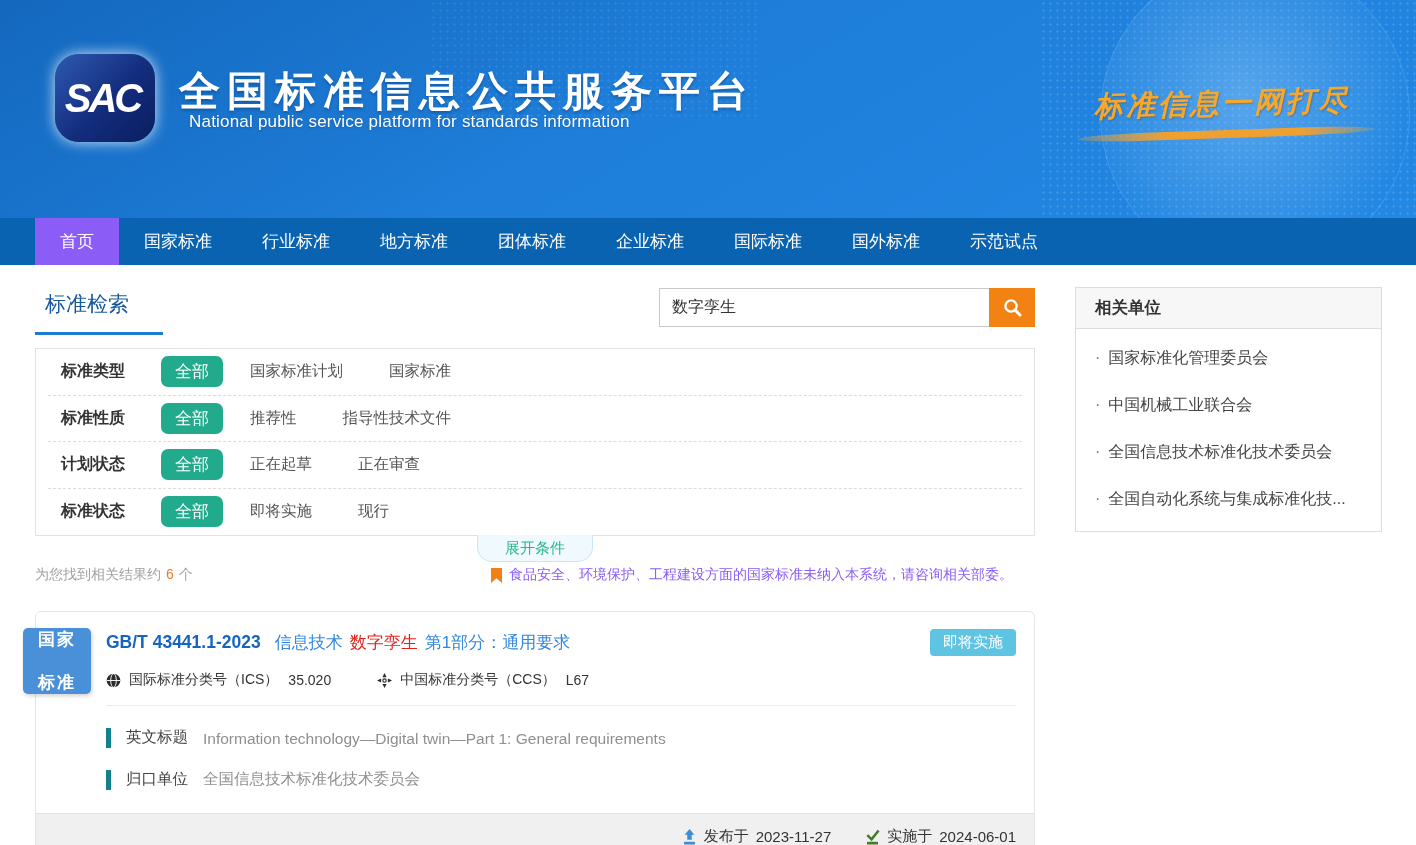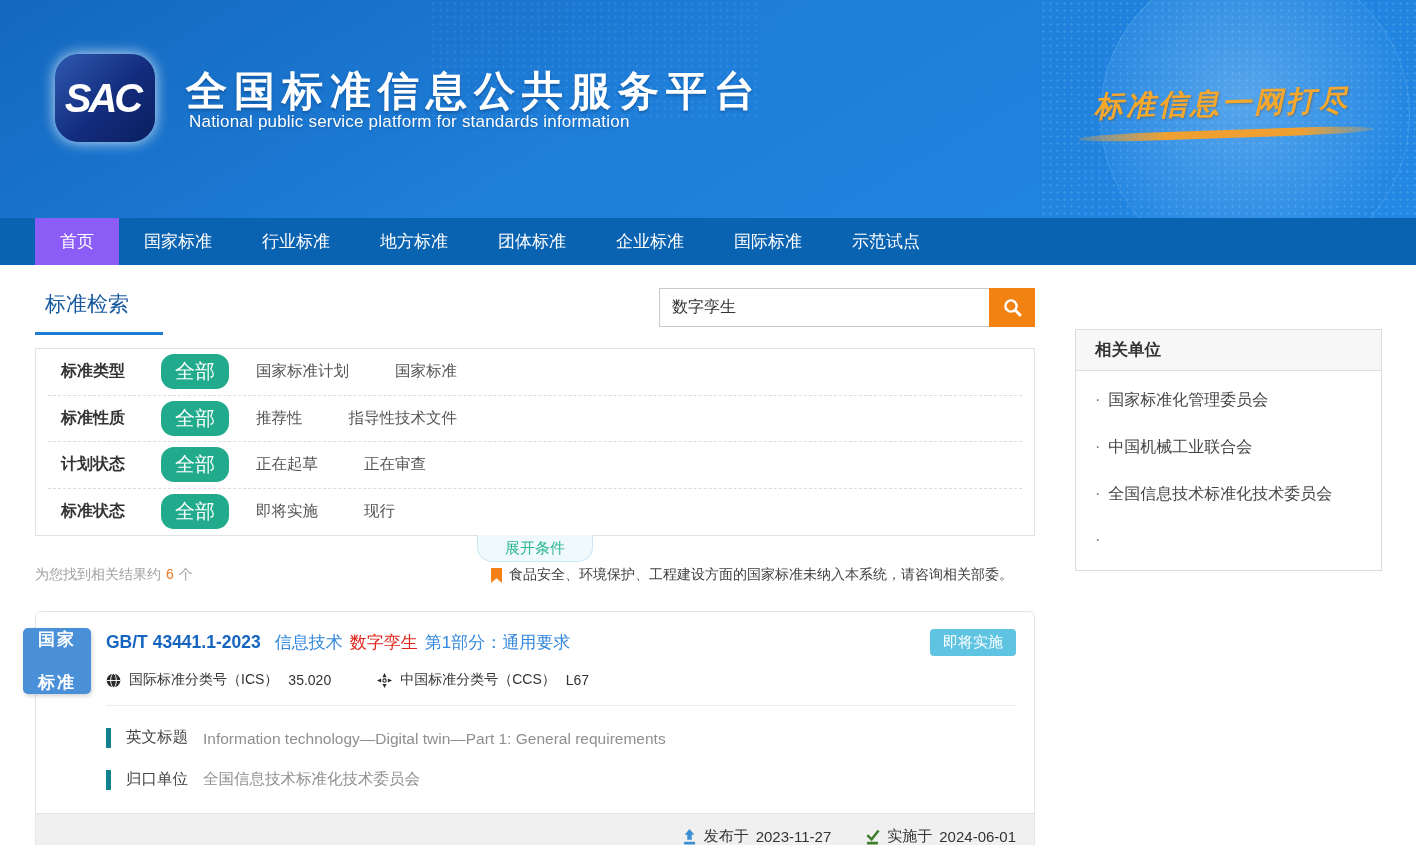--- a/index.html
+++ b/index.html
@@ -20,21 +20,21 @@
     background-image:radial-gradient(rgba(190,225,255,.3) 1px, transparent 1.4px);
     background-size:7px 7px; opacity:.35; }
   .header-globe { position:absolute; left:1100px; top:-40px; width:310px; height:310px; border-radius:50%;
     background:radial-gradient(circle at 46% 44%, rgba(175,220,255,.38) 0%, rgba(120,190,245,.16) 55%, rgba(255,255,255,0) 72%);
     border:1px solid rgba(180,220,255,.18); }
   .logo { position:absolute; left:55px; top:54px; width:100px; height:88px; border-radius:24px;
     background:linear-gradient(135deg,#2e59b2 0%,#132c7c 55%,#0a1f60 100%);
     box-shadow:0 0 14px rgba(255,255,255,.8);
     display:flex; align-items:center; justify-content:center; cursor:pointer; }
   .logo span { color:#fff; font-size:40px; font-weight:bold; font-style:italic; letter-spacing:-3px; padding-right:5px; }
-  .site-title { position:absolute; left:186px; top:64px; color:#fff; font-size:41px; font-weight:bold;
+  .site-title { position:absolute; left:179px; top:64px; color:#fff; font-size:41px; font-weight:bold;
     letter-spacing:7px; text-shadow:0 2px 3px rgba(0,40,90,.35); white-space:nowrap; }
   .site-subtitle { position:absolute; left:189px; top:112px; color:#fff; font-size:17px;
     letter-spacing:.2px; text-shadow:0 1px 2px rgba(0,40,90,.3); white-space:nowrap; }
   .slogan { position:absolute; left:1094px; top:84px; color:#f6a82c; font-size:29px; font-weight:bold;
     font-style:italic; letter-spacing:3px; transform:rotate(-1.5deg); white-space:nowrap;
     text-shadow:1px 1px 2px rgba(110,55,0,.35); }
   .slogan-swoosh { position:absolute; left:1078px; top:130px; width:296px; height:8px;
     background:linear-gradient(90deg, rgba(246,168,44,.25), #f0a030 30%, #f0a030 75%, rgba(246,168,44,.2));
     border-radius:50%/100%; transform:rotate(-2deg); }
 
@@ -57,34 +57,34 @@
     font-size:16px; padding:0 12px; color:#333; outline:none; font-family:inherit; }
   .search-button { width:46px; height:39px; background:#f28211; border:none;
     display:flex; align-items:center; justify-content:center; cursor:pointer; }
 
   
   .filter-panel { border:1px solid #e2e2e2; margin-top:13px; }
   .filter-row { display:flex; align-items:center; height:46.5px; margin:0 12px; padding-left:13px;
     border-bottom:1px dashed #dcdcdc; }
   .filter-row:last-child { border-bottom:none; }
   .filter-label { font-size:16px; font-weight:bold; color:#333; width:100px; flex:none; }
-  .filter-all { background:#21ab8c; color:#fff; font-size:20px; padding:4px 14px;
-    border-radius:13px; margin-right:27px; cursor:pointer; }
+  .filter-all { background:#21ab8c; color:#fff; font-size:17px; padding:4px 14px;
+    border-radius:7px; margin-right:27px; cursor:pointer; }
   .filter-option { font-size:15.5px; color:#555; margin-right:46px; cursor:pointer; }
 
   .expand-btn { width:116px; height:27px; margin:-1px auto 0; position:relative;
     background:#f0f9fd; border:1px solid #c9e7f4; border-top:none; border-radius:0 0 15px 15px;
     color:#2bb690; font-size:15px; text-align:center; line-height:25px; cursor:pointer; }
 
   
   .results-bar { display:flex; align-items:center; margin-top:4px;gap:35px; }
   .result-count { font-size:14px; color:#a2a2a2; }
   .result-count .num { color:#f07b24; margin:0 5px; }
   .notice { margin-left:auto; margin-right:22px; display:flex; align-items:center; gap:7px;
-    font-size:14px; color:#404040; }
+    font-size:14px; color:#8b5cf6; }
 
   
   .card { position:relative; margin-top:27px; border:1px solid #e5e5e5; border-radius:6px; background:#fff; }
   .card-badge { position:absolute; left:-13px; top:16px; width:68px; height:66px;
     background:#4a90d9; border-radius:5px; color:#fff; font-size:17px; font-weight:bold;
     display:flex; flex-direction:column; align-items:center; justify-content:center;
     line-height:1.5; letter-spacing:2px; box-shadow:1px 2px 4px rgba(0,0,0,.18);gap:18px; }
   .card-body { padding:17px 18px 23px 70px; }
   .card-title-row { display:flex; align-items:center; cursor:pointer; }
   .card-code { font-size:17.5px; font-weight:bold; color:#1565c0; margin-right:14px; }
@@ -99,21 +99,21 @@
   .card-sep { border-bottom:1px solid #ececec; margin-top:16px; }
   .field-row { display:flex; align-items:flex-end; margin-top:21px; }
   .field-bar { width:5px; height:20px; background:#13808e; margin-right:15px; flex:none; }
   .field-label { font-size:15.5px; color:#444; margin-right:15px; white-space:nowrap; }
   .field-value { font-size:15.5px; color:#8f8f8f; }
   .card-footer { background:#f0f0f0; border-top:1px solid #e2e2e2; border-radius:0 0 6px 6px;
     height:46px; display:flex; align-items:center; justify-content:flex-end; padding-right:18px; gap:34px; }
   .date-item { display:flex; align-items:center; gap:7px; font-size:15px; color:#333; }
 
   
-  .side-panel { border:1px solid #dcdcdc; padding-bottom:8px;margin-top:42px; }
+  .side-panel { border:1px solid #dcdcdc; padding-bottom:8px; }
   .side-header { background:#f7f7f7; border-bottom:1px solid #dcdcdc; font-size:16.5px;
     font-weight:bold; color:#333; padding:9px 19px; }
   .side-list { padding-top:6px; }
   .side-item { font-size:16px; color:#444; padding:13px 19px; cursor:pointer;
     display:flex; gap:8px; align-items:baseline; white-space:nowrap; overflow:hidden; }
   .side-bullet { color:#777; flex:none; }
 </style>
 </head>
 <body>
 
@@ -131,20 +131,21 @@
 </div>
 
 <div class="nav">
   <div class="nav-item active">首页</div>
   <div class="nav-item">国家标准</div>
   <div class="nav-item">行业标准</div>
   <div class="nav-item">地方标准</div>
   <div class="nav-item">团体标准</div>
   <div class="nav-item">企业标准</div>
   <div class="nav-item">国际标准</div>
+  <div class="nav-item">国外标准</div>
   <div class="nav-item">示范试点</div>
 </div>
 
 <div class="content">
 
   <div class="left-col">
 
     <div class="search-row">
       <div class="section-title">标准检索</div>
       <div class="search-box">
@@ -288,18 +289,19 @@
         <div class="side-item">
           <span class="side-bullet">·</span>
           <span>中国机械工业联合会</span>
         </div>
         <div class="side-item">
           <span class="side-bullet">·</span>
           <span>全国信息技术标准化技术委员会</span>
         </div>
         <div class="side-item">
           <span class="side-bullet">·</span>
+          <span>全国自动化系统与集成标准化技...</span>
         </div>
       </div>
     </div>
   </div>
 
 </div>
 
 </body></html>

